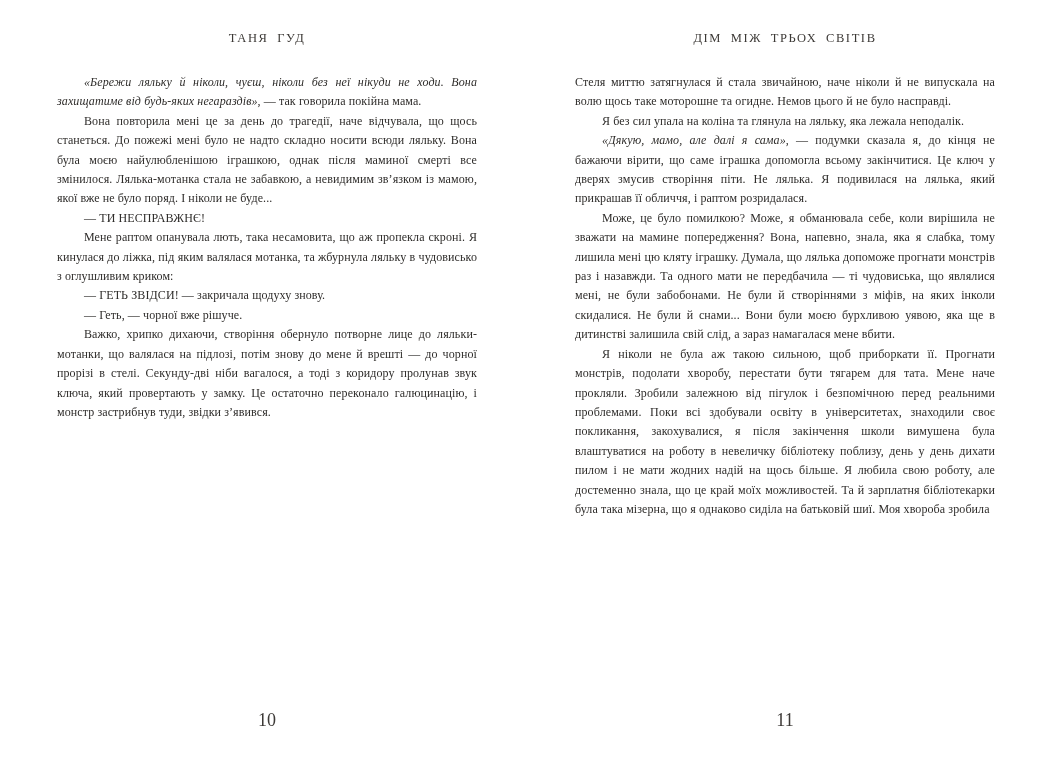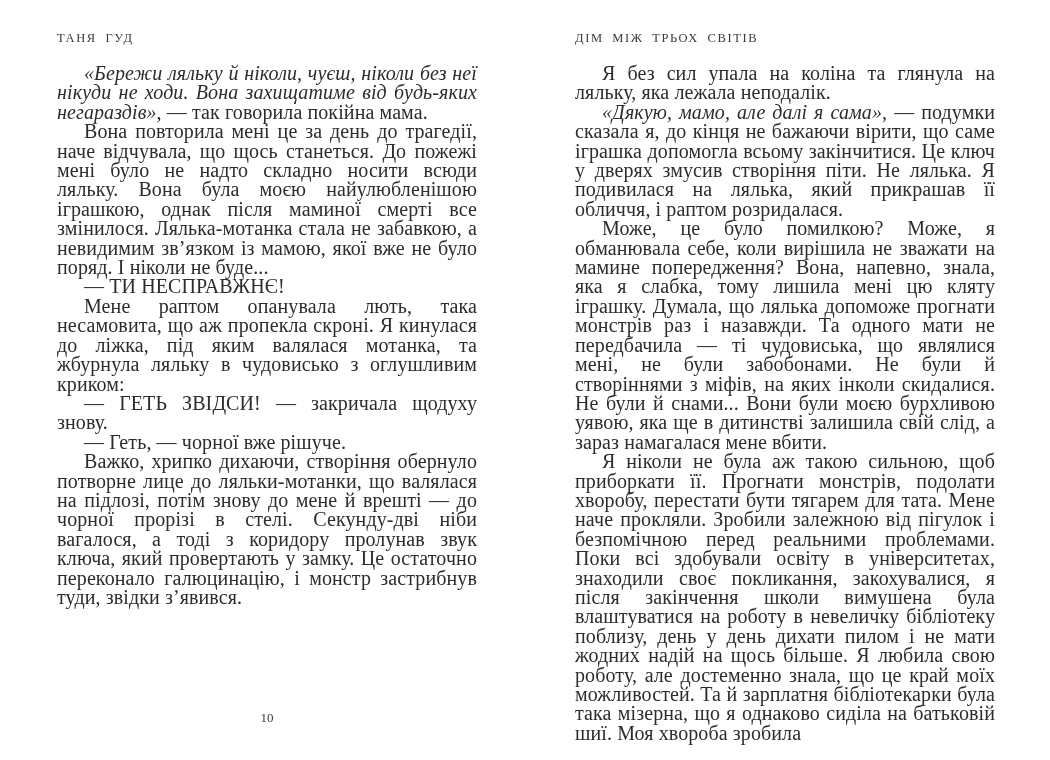--- a/index.html
+++ b/index.html
@@ -22,48 +22,49 @@
     width: 420px;
     height: 760px;
   }
   .page-left  { left: 57px; }
   .page-right { left: 575px; }
   .running-header {
     position: absolute;
     top: 31px;
     left: 0;
     right: 0;
+    text-align: center;
     font-size: 12.5px;
     letter-spacing: 1.6px;
     word-spacing: 4px;
     color: #3c3936;
   }
   .page-body {
     position: absolute;
-    top: 64px;
+    top: 73px;
     left: 0;
     right: 0;
-    font-size: 20px;
+    font-size: 12px;
     line-height: 19.4px;
     text-align: justify;
     letter-spacing: 0.1px;
   }
   .para {
     margin: 0;
     text-indent: 27px;
   }
   .para.no-indent { text-indent: 0; }
   .para em { font-style: italic; }
   .page-number {
     position: absolute;
     top: 710px;
     left: 0;
     right: 0;
     text-align: center;
-    font-size: 13px;
+    font-size: 18px;
     color: #3c3936;
   }
 </style>
 </head>
 <body>
 
 <div class="spread">
 
   <section class="page page-left">
     <div class="running-header">ТАНЯ ГУД</div>
@@ -75,20 +76,22 @@
         <p class="para"><span>— ГЕТЬ ЗВІДСИ! — закричала щодуху знову.</span></p>
         <p class="para"><span>— Геть, — чорної вже рішуче.</span></p>
         <p class="para"><span>Важко, хрипко дихаючи, створіння обернуло потворне лице до ляльки-мотанки, що валялася на підлозі, потім знову до мене й врешті — до чорної прорізі в стелі. Секунду-дві ніби вагалося, а тоді з коридору пролунав звук ключа, який провертають у замку. Це остаточно переконало галюцинацію, і монстр застрибнув туди, звідки з’явився.</span></p>
       </div>
     <div class="page-number">10</div>
   </section>
 
   <section class="page page-right">
     <div class="running-header">ДІМ МІЖ ТРЬОХ СВІТІВ</div>
     <div class="page-body" id="right-body">
+        <p class="para no-indent"><span>Стеля миттю затягнулася й стала звичайною, наче ніколи й не випускала на волю щось таке моторошне та огидне. Немов цього й не було насправді.</span></p>
         <p class="para"><span>Я без сил упала на коліна та глянула на ляльку, яка лежала неподалік.</span></p>
         <p class="para"><em>«Дякую, мамо, але далі я сама»</em><span>, — подумки сказала я, до кінця не бажаючи вірити, що саме іграшка допомогла всьому закінчитися. Це ключ у дверях змусив створіння піти. Не лялька. Я подивилася на лялька, який прикрашав її обличчя, і раптом розридалася.</span></p>
         <p class="para"><span>Може, це було помилкою? Може, я обманювала себе, коли вирішила не зважати на мамине попередження? Вона, напевно, знала, яка я слабка, тому лишила мені цю кляту іграшку. Думала, що лялька допоможе прогнати монстрів раз і назавжди. Та одного мати не передбачила — ті чудовиська, що являлися мені, не були забобонами. Не були й створіннями з міфів, на яких інколи скидалися. Не були й снами... Вони були моєю бурхливою уявою, яка ще в дитинстві залишила свій слід, а зараз намагалася мене вбити.</span></p>
         <p class="para"><span>Я ніколи не була аж такою сильною, щоб приборкати її. Прогнати монстрів, подолати хворобу, перестати бути тягарем для тата. Мене наче прокляли. Зробили залежною від пігулок і безпомічною перед реальними проблемами. Поки всі здобували освіту в університетах, знаходили своє покликання, закохувалися, я після закінчення школи вимушена була влаштуватися на роботу в невеличку бібліотеку поблизу, день у день дихати пилом і не мати жодних надій на щось більше. Я любила свою роботу, але достеменно знала, що це край моїх можливостей. Та й зарплатня бібліотекарки була така мізерна, що я однаково сиділа на батьковій шиї. Моя хвороба зробила</span></p>
       </div>
+    <div class="page-number">11</div>
   </section>
 
 </div>
 
 </body></html>

